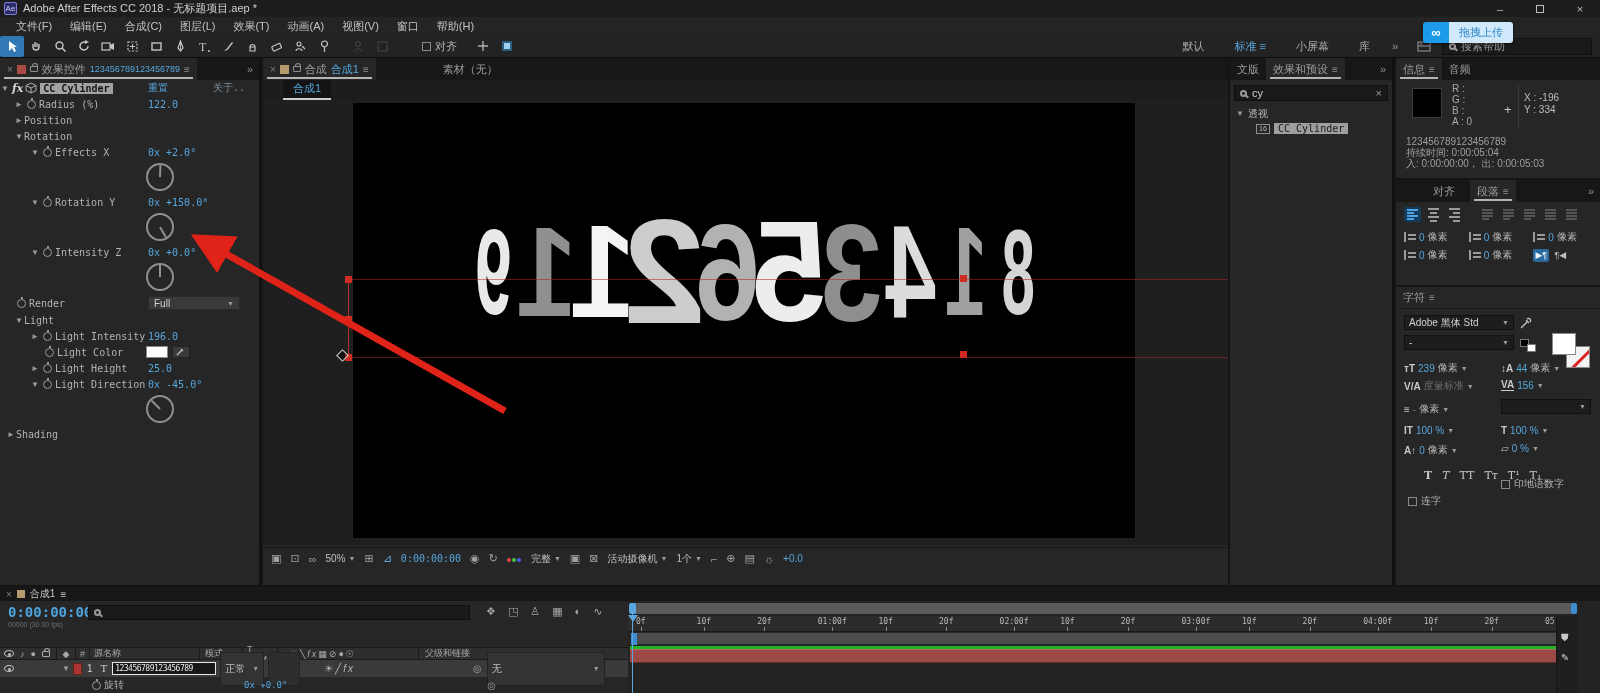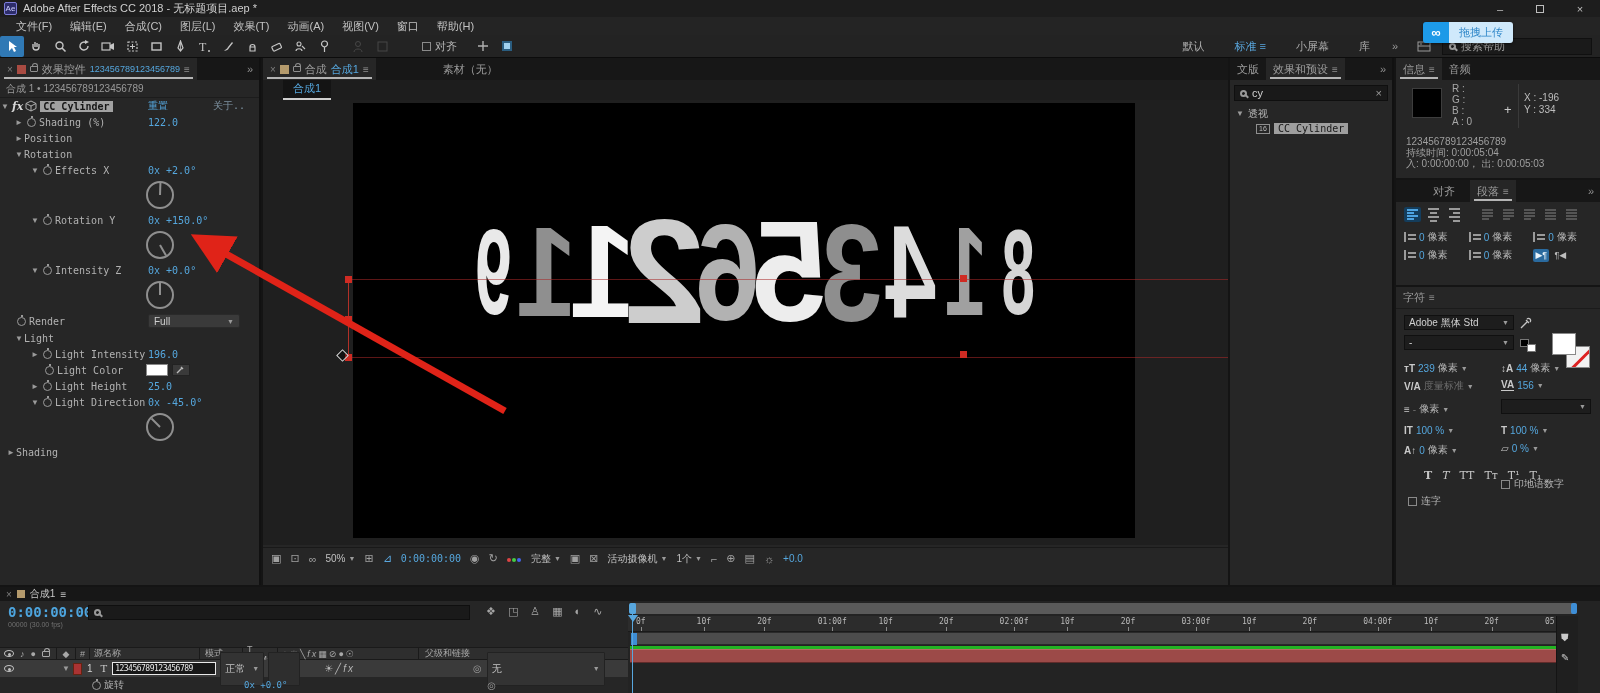--- a/index.html
+++ b/index.html
@@ -323,39 +323,38 @@
     <div class="tab active">
       <span class="x">×</span>
       <span class="chip" style="background:#a84b42"></span>
       <span class="lockg"></span>
       <span>效果控件</span>
       <span class="blue" style="font-size:9px">123456789123456789</span>
       <span class="menu-sq">≡</span>
     </div>
     <div class="overflow">»</div>
   </div>
-  <div id="ec-crumb">合成 1 • 123456789123456789</div>
 
   <div style="position:relative">
 
     <div class="ec-row">
       <span class="twirl">▼</span>
       <span class="fxbadge">fx</span>
       <svg width="12" height="12">
           <path d="M6 1 L11 3.5 V8.5 L6 11 L1 8.5 V3.5 Z M1 3.5 L6 6 L11 3.5 M6 6 V11" stroke="#b0b0b0" fill="none" stroke-width="1"></path>
         </svg>
       <span class="ec-hdr-name" style="margin-left:3px">CC Cylinder</span>
       <span class="blue ec-label" style="position:absolute;left:148px">重置</span>
       <span class="ec-label" style="position:absolute;left:213px;color:#7e93a2">关于..</span>
     </div>
 
     <div class="ec-row" style="padding-left:14px">
       <span class="twirl">►</span>
         <span class="sw"></span>
-      <span class="ec-label">Shading (%)</span>
+      <span class="ec-label">Radius (%)</span>
       <span class="ec-val">122.0</span>
     </div>
 
     <div class="ec-row" style="padding-left:14px">
       <span class="twirl">►</span>
       <span class="ec-label">Position</span>
     </div>
 
     <div class="ec-row" style="padding-left:14px">
       <span class="twirl">▼</span>

